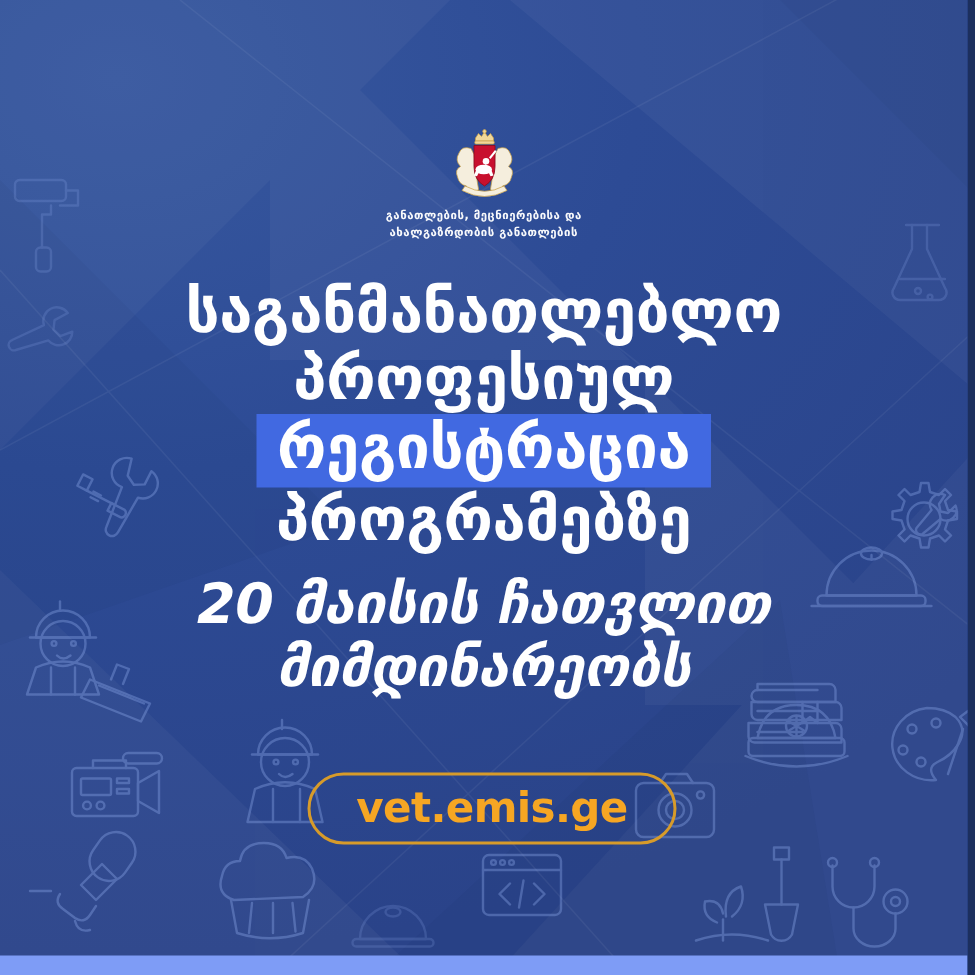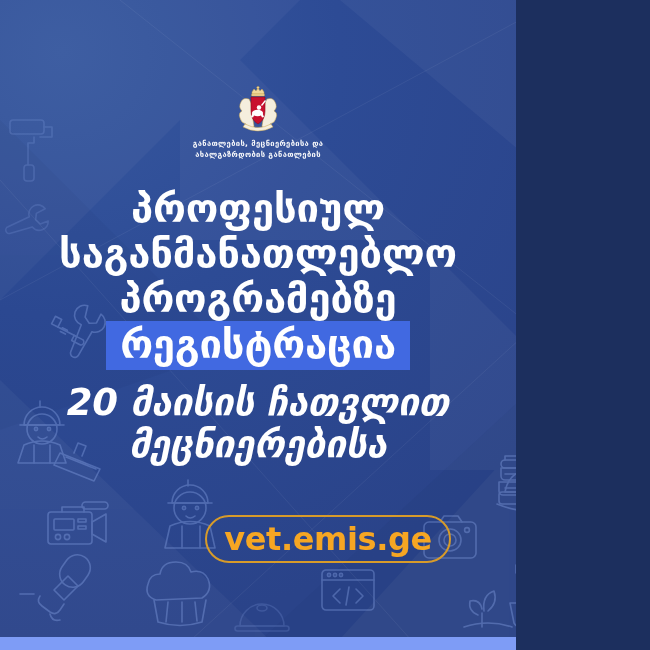--- a/index.html
+++ b/index.html
@@ -6,21 +6,21 @@
     margin: 0;
     padding: 0;
     background: #1c2f5e;
   }
   body {
     font-family: "DejaVu Sans", sans-serif;
   }
 
   .poster {
     position: relative;
-    width: 516px;
+    width: 645px;
     height: 650px;
     overflow: hidden;
     background: #2f4e9e;
   }
 
   
   .bg-base {
     position: absolute;
     inset: 0;
     background:
@@ -109,21 +109,21 @@
     box-sizing: border-box;
     border: 2.5px solid #d79b2a;
     border-radius: 26px;
     display: flex;
     align-items: center;
     justify-content: center;
     text-decoration: none;
   }
   .url-text {
     color: #f6a623;
-    font-size: 32px;
+    font-size: 28px;
     font-weight: 800;
     letter-spacing: -0.4px;
     line-height: 1;
   }
 
   
   .bottom-bar {
     position: absolute;
     left: 0;
     right: 0;
@@ -358,29 +358,29 @@
 
       <path d="M9 40 q13 7 26 0 l2 3 q-15 8 -30 0 z" fill="#f5eedd" stroke="#c9a24a" stroke-width="0.5"></path>
     </svg>
     <div class="ministry">
       <div>განათლების, მეცნიერებისა და</div>
       <div>ახალგაზრდობის განათლების</div>
     </div>
   </div>
 
   <div class="headline">
+    <div class="hl-line">საგანმანათლებლო</div>
     <div class="hl-line">პროფესიულ</div>
-    <div class="hl-line">საგანმანათლებლო</div>
-    <div class="hl-line">პროგრამებზე</div>
     <div class="hl-line highlight">
       <span>რეგისტრაცია</span>
     </div>
+    <div class="hl-line">პროგრამებზე</div>
     <div class="hl-sub">
       <div class="hl-line">20 მაისის ჩათვლით</div>
-      <div class="hl-line">მეცნიერებისა</div>
+      <div class="hl-line">მიმდინარეობს</div>
     </div>
   </div>
 
   <div class="url-pill">
     <span class="url-text">vet.emis.ge</span>
   </div>
 
   <div class="bottom-bar"></div>
 
 </div>

